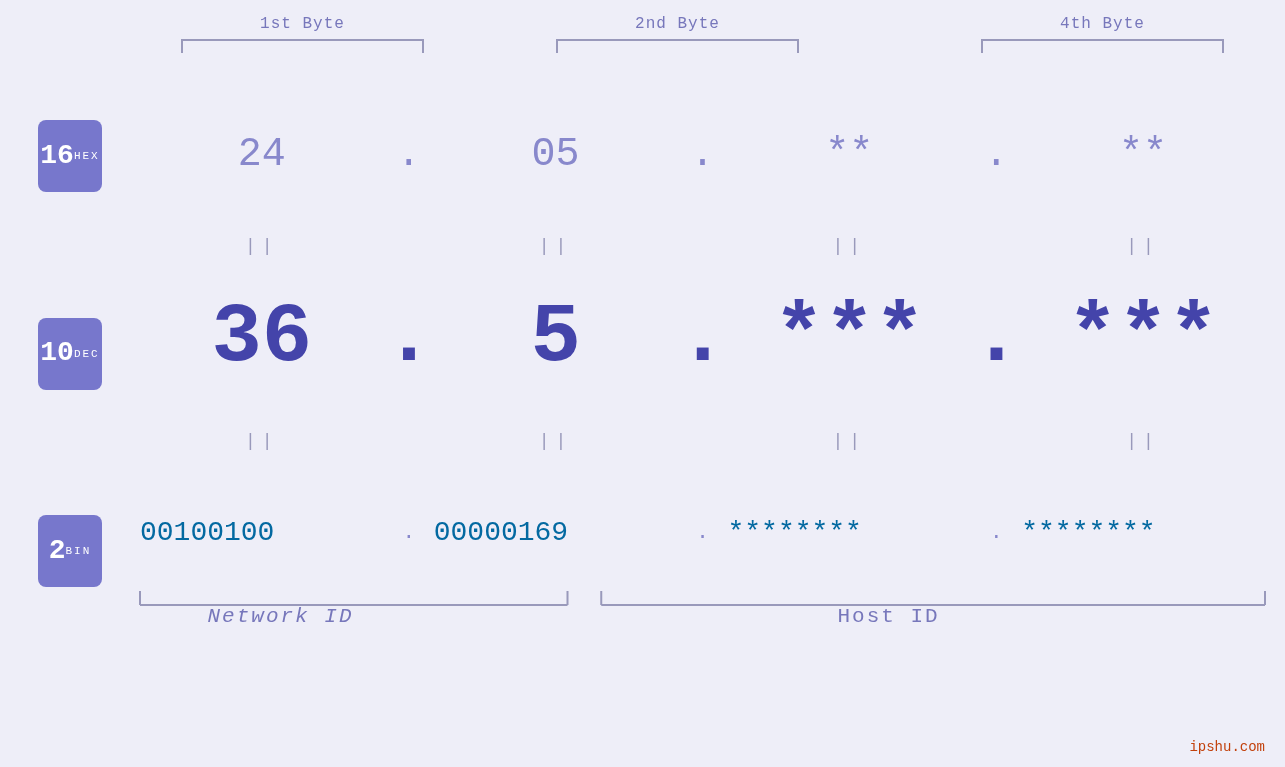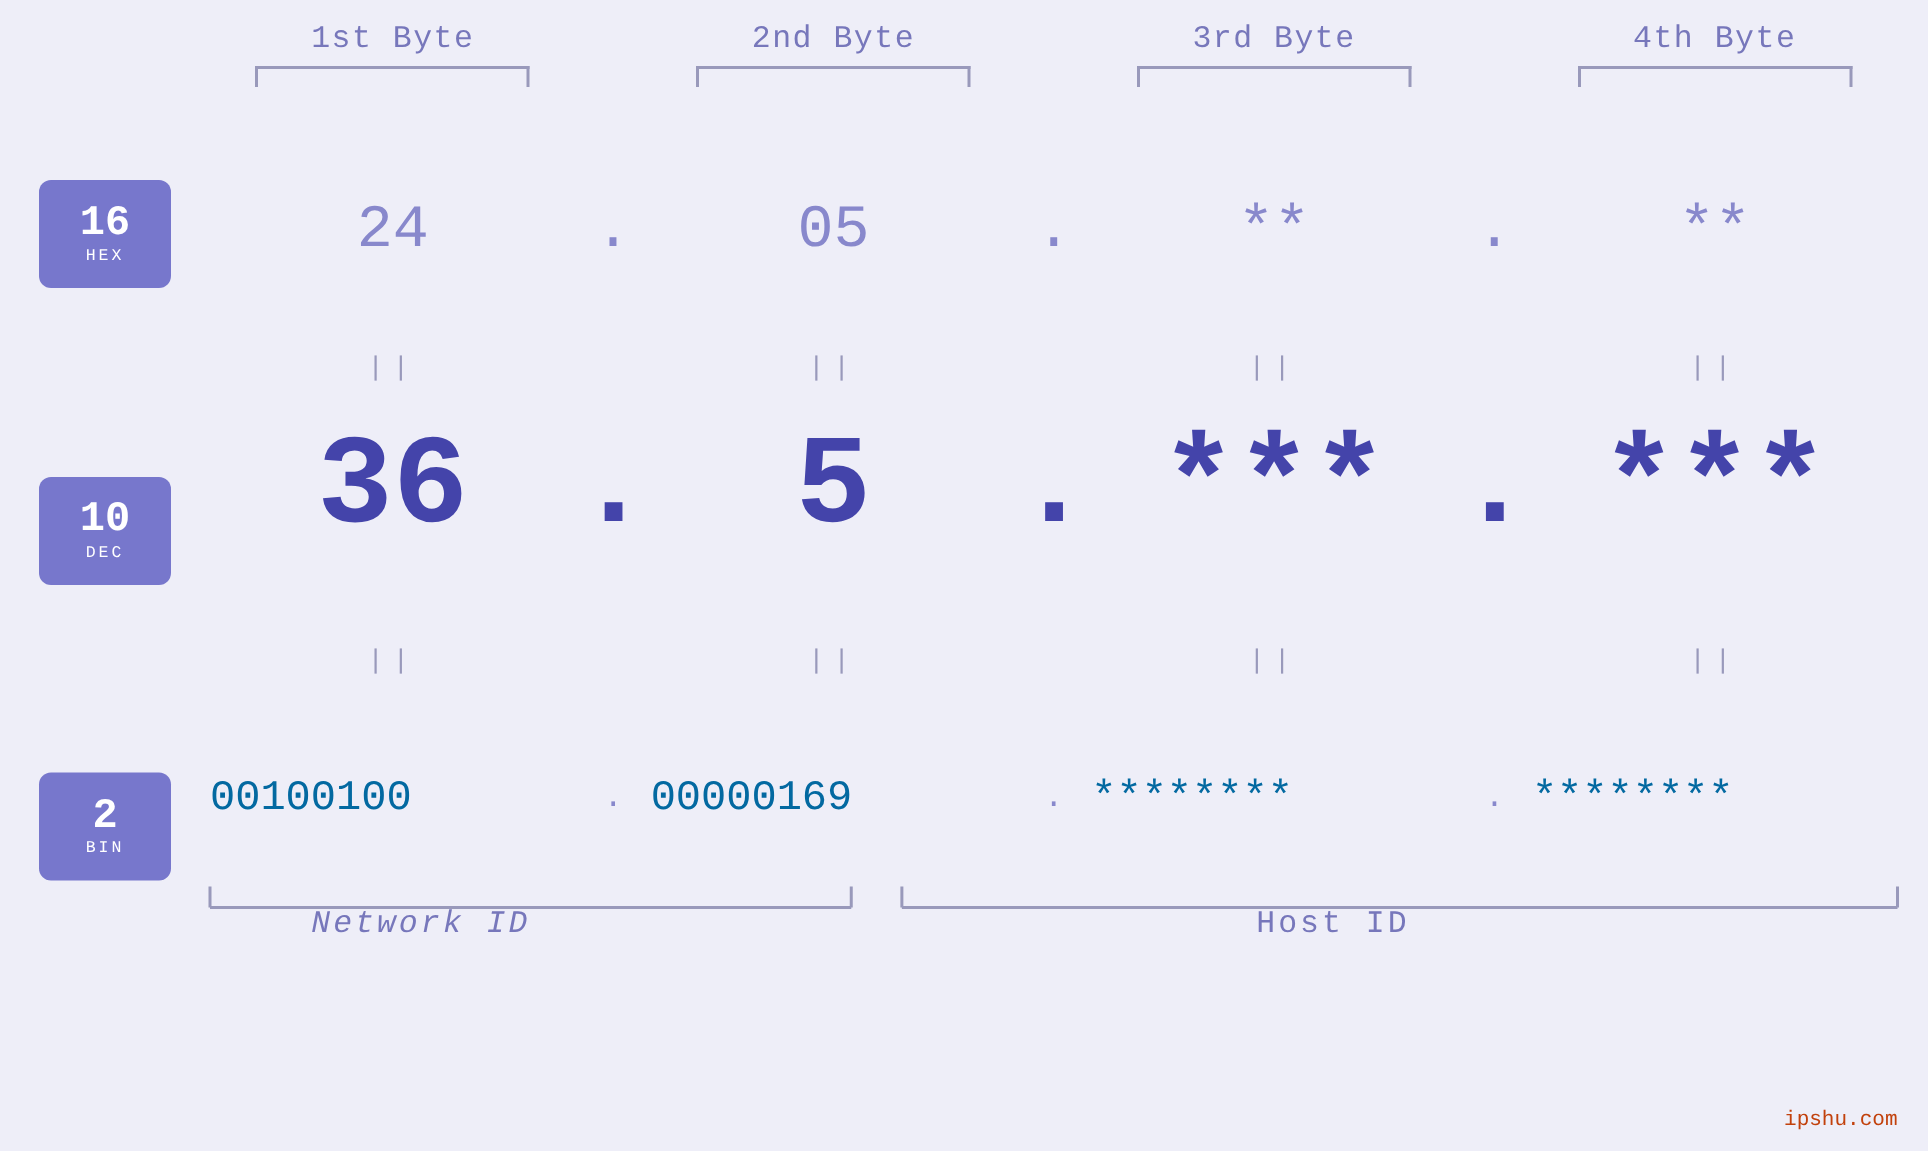--- a/index.html
+++ b/index.html
@@ -10,24 +10,24 @@
       background-color: #f0f0f8;
       font-family: 'Courier New', Courier, monospace;
       overflow: hidden;
       position: relative;
     }
 
     .base-badge {
       background-color: #7777cc;
       color: white;
       border-radius: 8px;
-      width: 88px;
+      width: 64px;
       height: 72px;
       display: flex;
-      flex-direction: column;
+      flex-direction: row;
       align-items: center;
       justify-content: center;
     }
 
     .badge-number {
       font-size: 28px;
       font-weight: bold;
       line-height: 1.1;
     }
 
@@ -65,21 +65,21 @@
 
     .byte-label-col {
       flex: 1;
       display: flex;
       flex-direction: column;
       align-items: center;
     }
 
     .byte-title {
       color: #7777bb;
-      font-size: 21px;
+      font-size: 16px;
       margin-bottom: 6px;
       letter-spacing: 1px;
     }
 
     .top-bracket {
       width: 75%;
       border-top: 2px solid #9999bb;
       border-left: 2px solid #9999bb;
       border-right: 2px solid #9999bb;
       height: 14px;
@@ -215,24 +215,20 @@
     <div class="byte-label-col">
       <div class="byte-title">1st Byte</div>
       <div class="top-bracket"></div>
     </div>
     <div style="width:50px"></div>
     <div class="byte-label-col">
       <div class="byte-title">2nd Byte</div>
       <div class="top-bracket"></div>
     </div>
     <div style="width:50px"></div>
-    <div class="byte-label-col">
-      <div class="byte-title">3rd Byte</div>
-      <div class="top-bracket"></div>
-    </div>
     <div style="width:50px"></div>
     <div class="byte-label-col">
       <div class="byte-title">4th Byte</div>
       <div class="top-bracket"></div>
     </div>
   </div>
 
   <div class="badges-col">
     <div class="base-badge">
       <span class="badge-number">16</span>
@@ -263,21 +259,21 @@
     <div class="separator-row">
       <span class="sep-val">||</span>
       <span class="sep-dot"></span>
       <span class="sep-val">||</span>
       <span class="sep-dot"></span>
       <span class="sep-val">||</span>
       <span class="sep-dot"></span>
       <span class="sep-val">||</span>
     </div>
 
-    <div class="value-row" style="align-items:flex-start; padding-bottom: 10px;">
+    <div class="value-row" style="align-items:center; padding-bottom: 10px;">
       <span class="v-dec">36</span>
       <span class="v-dec-dot">.</span>
       <span class="v-dec">5</span>
       <span class="v-dec-dot">.</span>
       <span class="v-dec">***</span>
       <span class="v-dec-dot">.</span>
       <span class="v-dec">***</span>
     </div>
 
     <div class="separator-row">

